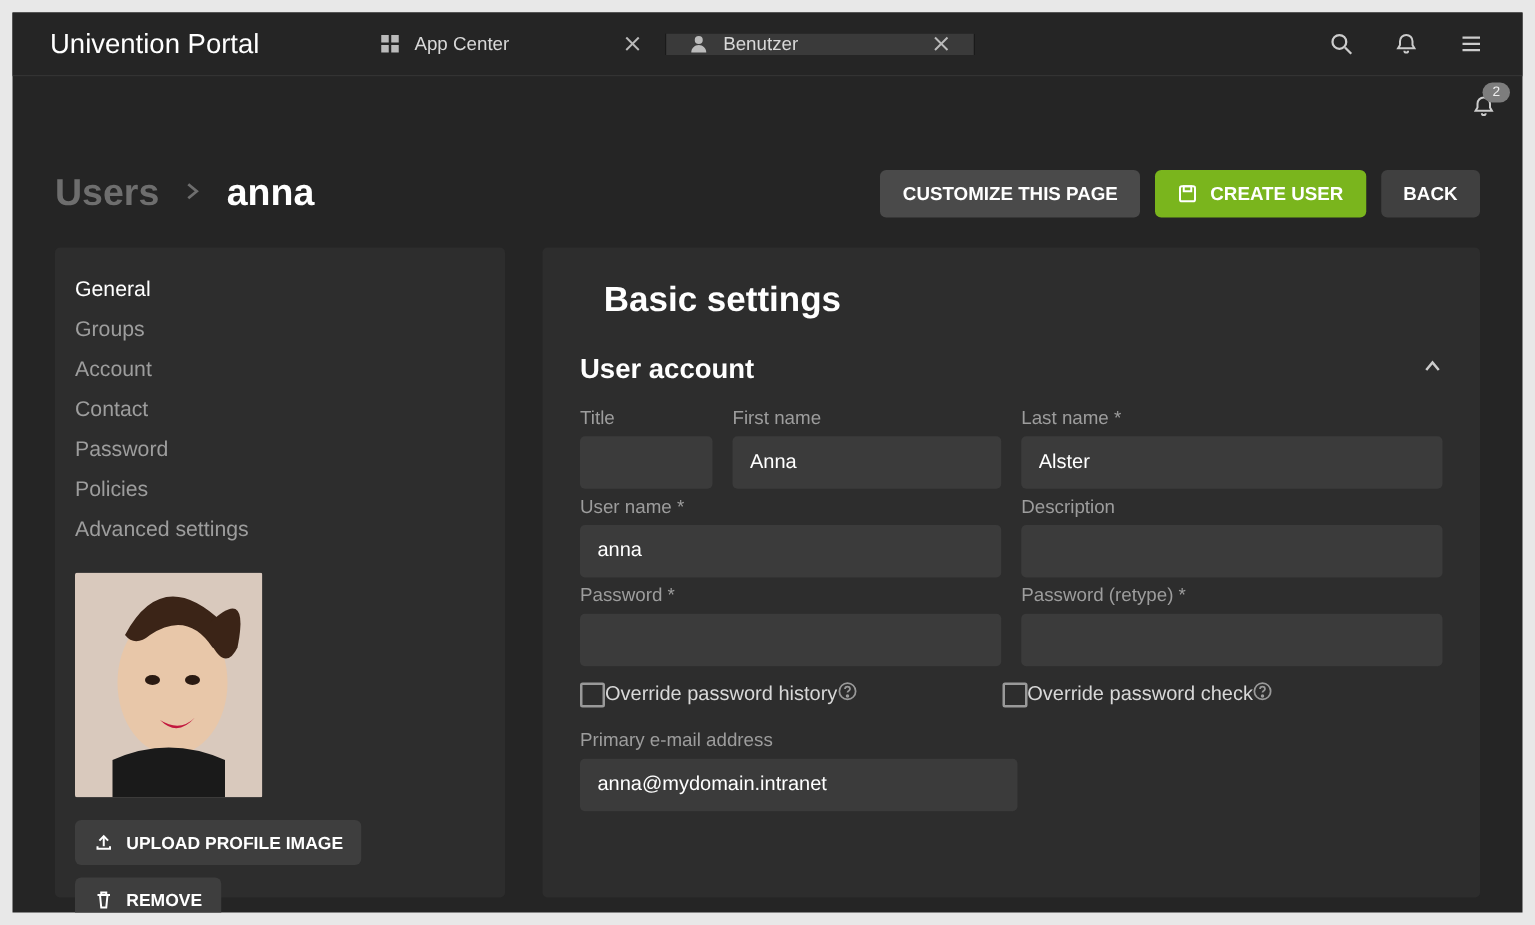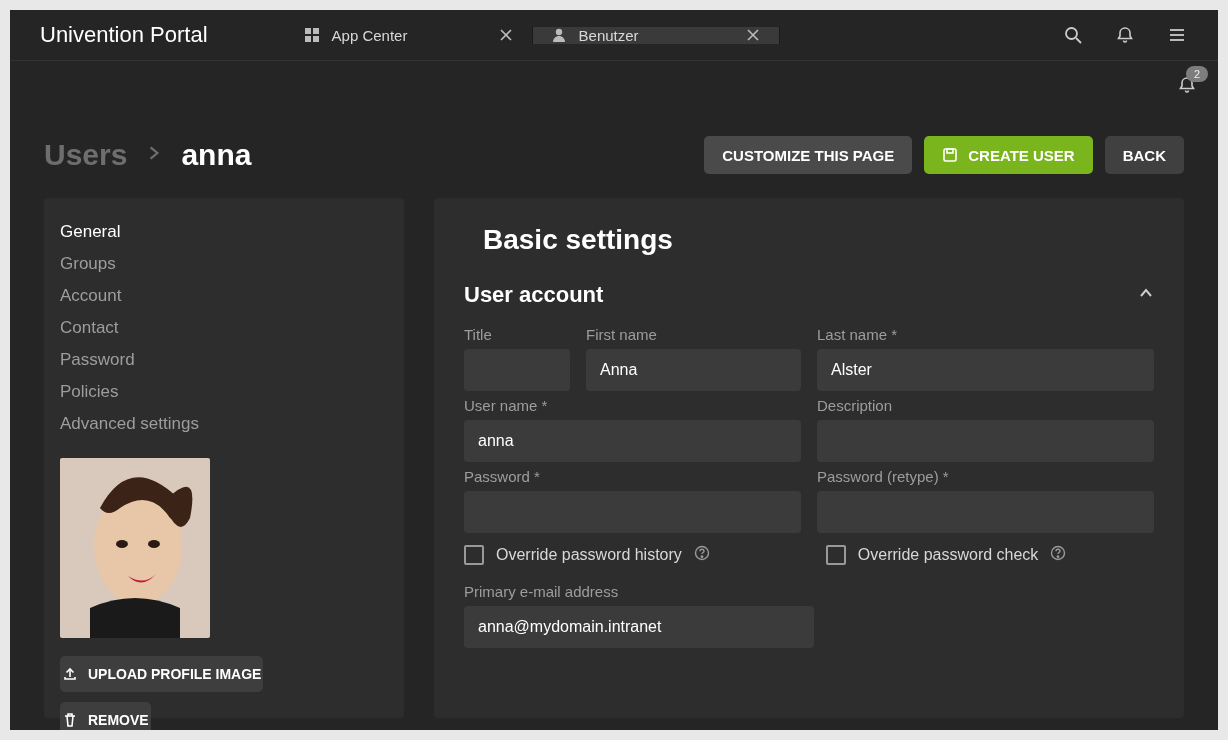--- a/index.html
+++ b/index.html
@@ -53,37 +53,37 @@
   .btn-accent{background:var(--accent);color:#fff;}
   .btn svg{width:16px;height:16px;}
   
   .cols{display:flex;gap:30px;height:calc(100% - 74px);}
   .sidepanel{width:360px;background:var(--bg-panel);border-radius:4px;padding:18px 16px;box-sizing:border-box;}
   .nav-item{font-size:17px;padding:6px 0;cursor:pointer;color:var(--text-dim);}
   .nav-item.active{color:var(--text-white);}
   .profile-img{width:150px;height:180px;margin-top:18px;border-radius:2px;overflow:hidden;}
   .profile-img svg{width:100%;height:100%;display:block;}
   .side-actions{margin-top:18px;display:flex;flex-direction:column;gap:10px;align-items:flex-start;}
-  .btn-small{height:36px;background:#3e3e3e;color:var(--text-white);font-size:14px;font-weight:600;padding:0 2px;}
+  .btn-small{height:36px;background:#3e3e3e;color:var(--text-white);font-size:14px;font-weight:600;padding:0 15px;}
   
   .mainpanel{flex:1;background:var(--bg-panel);border-radius:4px;padding:26px 30px;box-sizing:border-box;overflow:hidden;}
   .panel-title{font-size:28px;font-weight:700;color:var(--text-white);margin-bottom:26px;margin-left:19px;}
   .section-head{display:flex;align-items:center;justify-content:space-between;margin-bottom:18px;}
   .section-title{font-size:22px;font-weight:600;color:var(--text-white);}
   .chev{color:#ccc;}
   .chev svg{width:16px;height:16px;}
   .form-row{display:flex;gap:16px;margin-bottom:6px;}
   .form-field{display:flex;flex-direction:column;gap:6px;}
   .form-field label{font-size:15px;color:var(--text-dim);}
   .form-field input{height:42px;background:var(--bg-input);border:none;border-radius:4px;color:var(--text-white);padding:0 14px;font-size:16px;outline:none;}
   .w-title{width:106px;}
   .w-first{width:215px;}
   .w-half{width:350px;justify-content:center;}
   .checkbox-row{display:flex;gap:116px;margin:12px 0 18px 0;}
-  .check-item{display:flex;align-items:center;gap:12px;color:var(--text);font-size:16px;}
+  .check-item{display:flex;align-items:center;color:var(--text);font-size:16px;}
   .checkbox{width:16px;height:16px;border:2px solid #999;border-radius:2px;display:inline-block;cursor:pointer;}
   .help{color:#999;}
   .help svg{width:16px;height:16px;}
 </style>
 </head>
 <body>
 
 <div class="stage">
   <div class="app">
 

